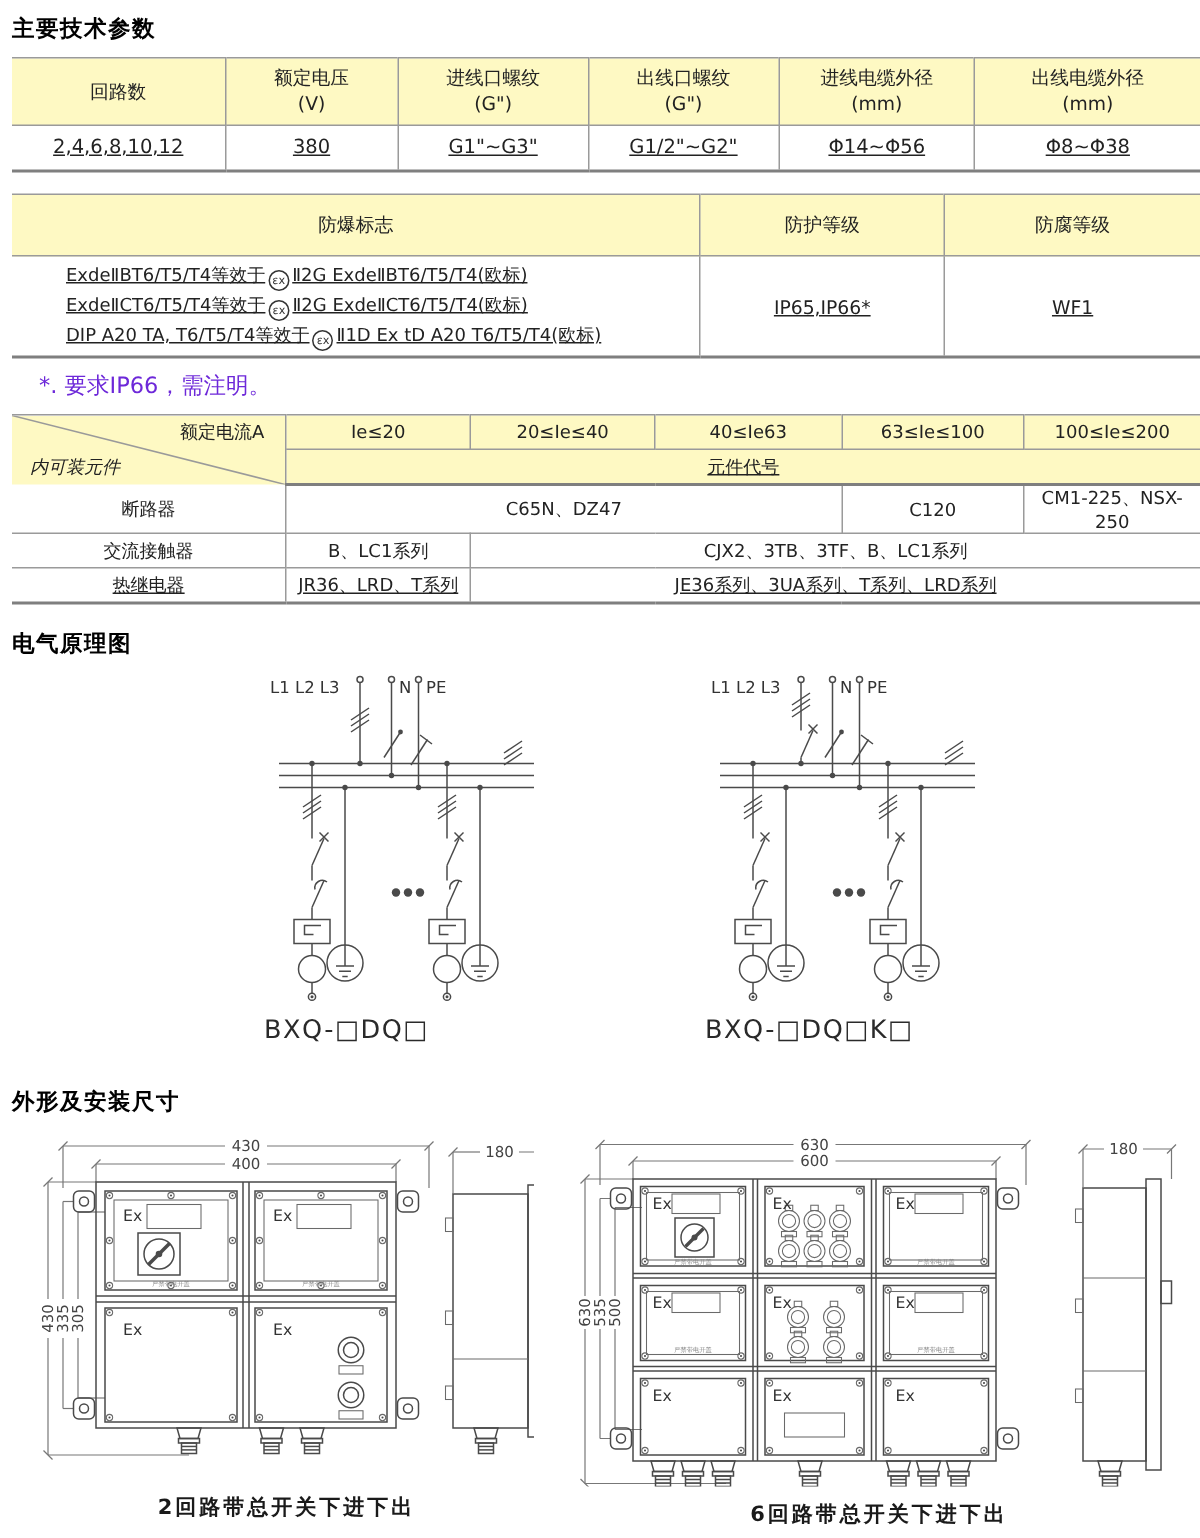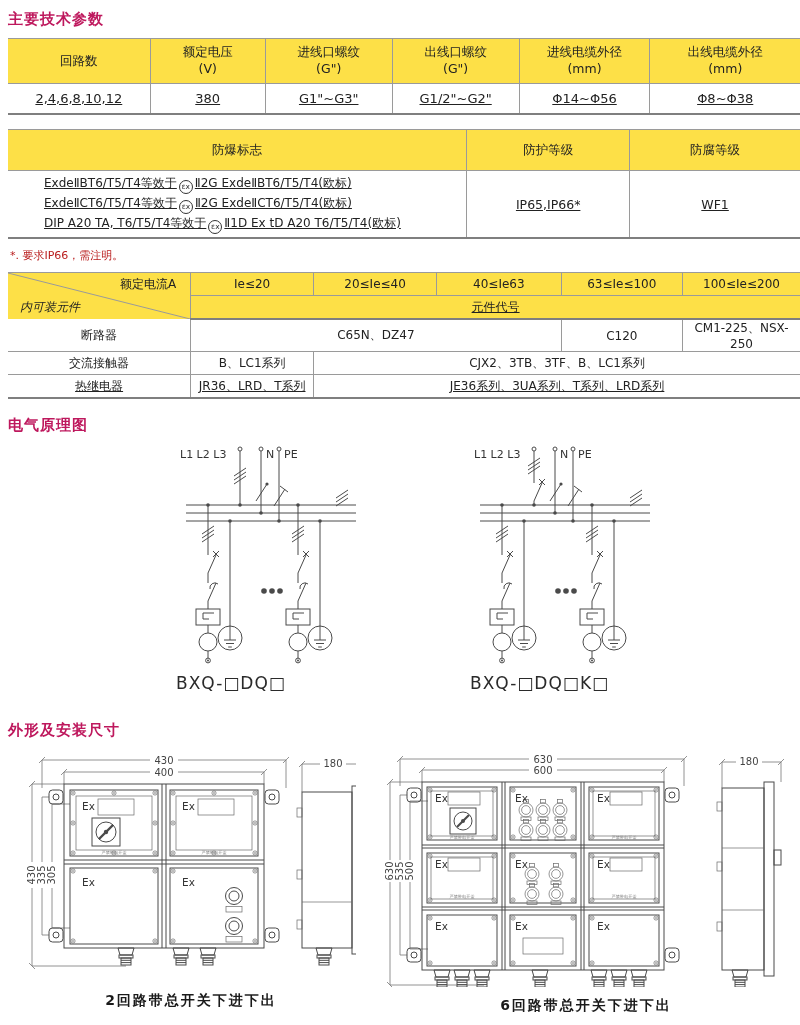--- a/index.html
+++ b/index.html
@@ -2,41 +2,41 @@
 <html><head>
 <meta charset="utf-8">
 <style>
   html,body{margin:0;padding:0;background:#fff;}
   body{
     width:800px;height:1025px;overflow:hidden;position:relative;
     font-family:"DejaVu Sans","Liberation Sans",sans-serif;
     color:#222;-webkit-font-smoothing:antialiased;
   }
   .page{padding:10px 0 0 8px;}
-  .sec-title{font-size:15px;font-weight:bold;color:#be185d;margin:0 0 0 0;letter-spacing:1px;}
+  .sec-title{font-size:15px;font-weight:bold;color:#000000;margin:0 0 0 0;letter-spacing:1px;}
   
   table{border-collapse:collapse;width:792px;table-layout:fixed;}
   td,th{font-weight:normal;font-size:12.5px;text-align:center;vertical-align:middle;padding:0;color:#222;}
   .tbl{border-top:1.5px solid #9a9a9a;}
-  .tbl .hdr{background:#fde047;}
+  .tbl .hdr{background:#fef9c3;}
   .vline{border-right:1px solid #9a9a9a;}
   .hline{border-bottom:1px solid #9a9a9a;}
   .hline-dark{border-bottom:2px solid #7f7f7f;text-decoration:underline;}
   .prewrap{white-space:pre-line;line-height:1.35;}
   .t1{margin-top:9px;}
   .t1 .hdr th{height:44px;}
   .t1 td{height:29px;font-size:13px;}
   .t2{margin-top:14px;}
   .t2 .hdr th{height:40px;}
   .t2 td{height:66px;}
   .marks-cell{text-align:left;padding-left:36px;font-size:12px;line-height:1.6;}
   .atex{display:inline-flex;align-items:center;justify-content:center;
         width:12px;height:12px;border:1px solid #333;border-radius:50%;
         font-size:7.5px;line-height:1;margin:0 2px;vertical-align:-2px;color:#333;}
-  .footnote{font-size:11px;margin:9px 0 0 2px;color:#b91c1c;}
+  .footnote{font-size:15px;margin:9px 0 0 18px;color:#6d28d9;}
   .t3{margin-top:9px;}
   .t3 th,.t3 td{height:22px;font-size:12px;}
   .t3 .corner{position:relative;height:45px;margin-top:15px;}
   .corner svg{position:absolute;left:0;top:0;width:100%;height:100%;}
   .corner .c-top{position:absolute;top:3px;right:14px;font-size:12px;}
   .corner .c-bot{position:absolute;bottom:3px;left:12px;font-size:12px;font-style:italic;}
   
   .schem-row{display:flex;margin:8px 0 0 168px;gap:104px;}
   .schem{width:190px;}
   .schem-cap{font-size:17px;letter-spacing:1px;margin-top:2px;color:#2a2a2a;}

